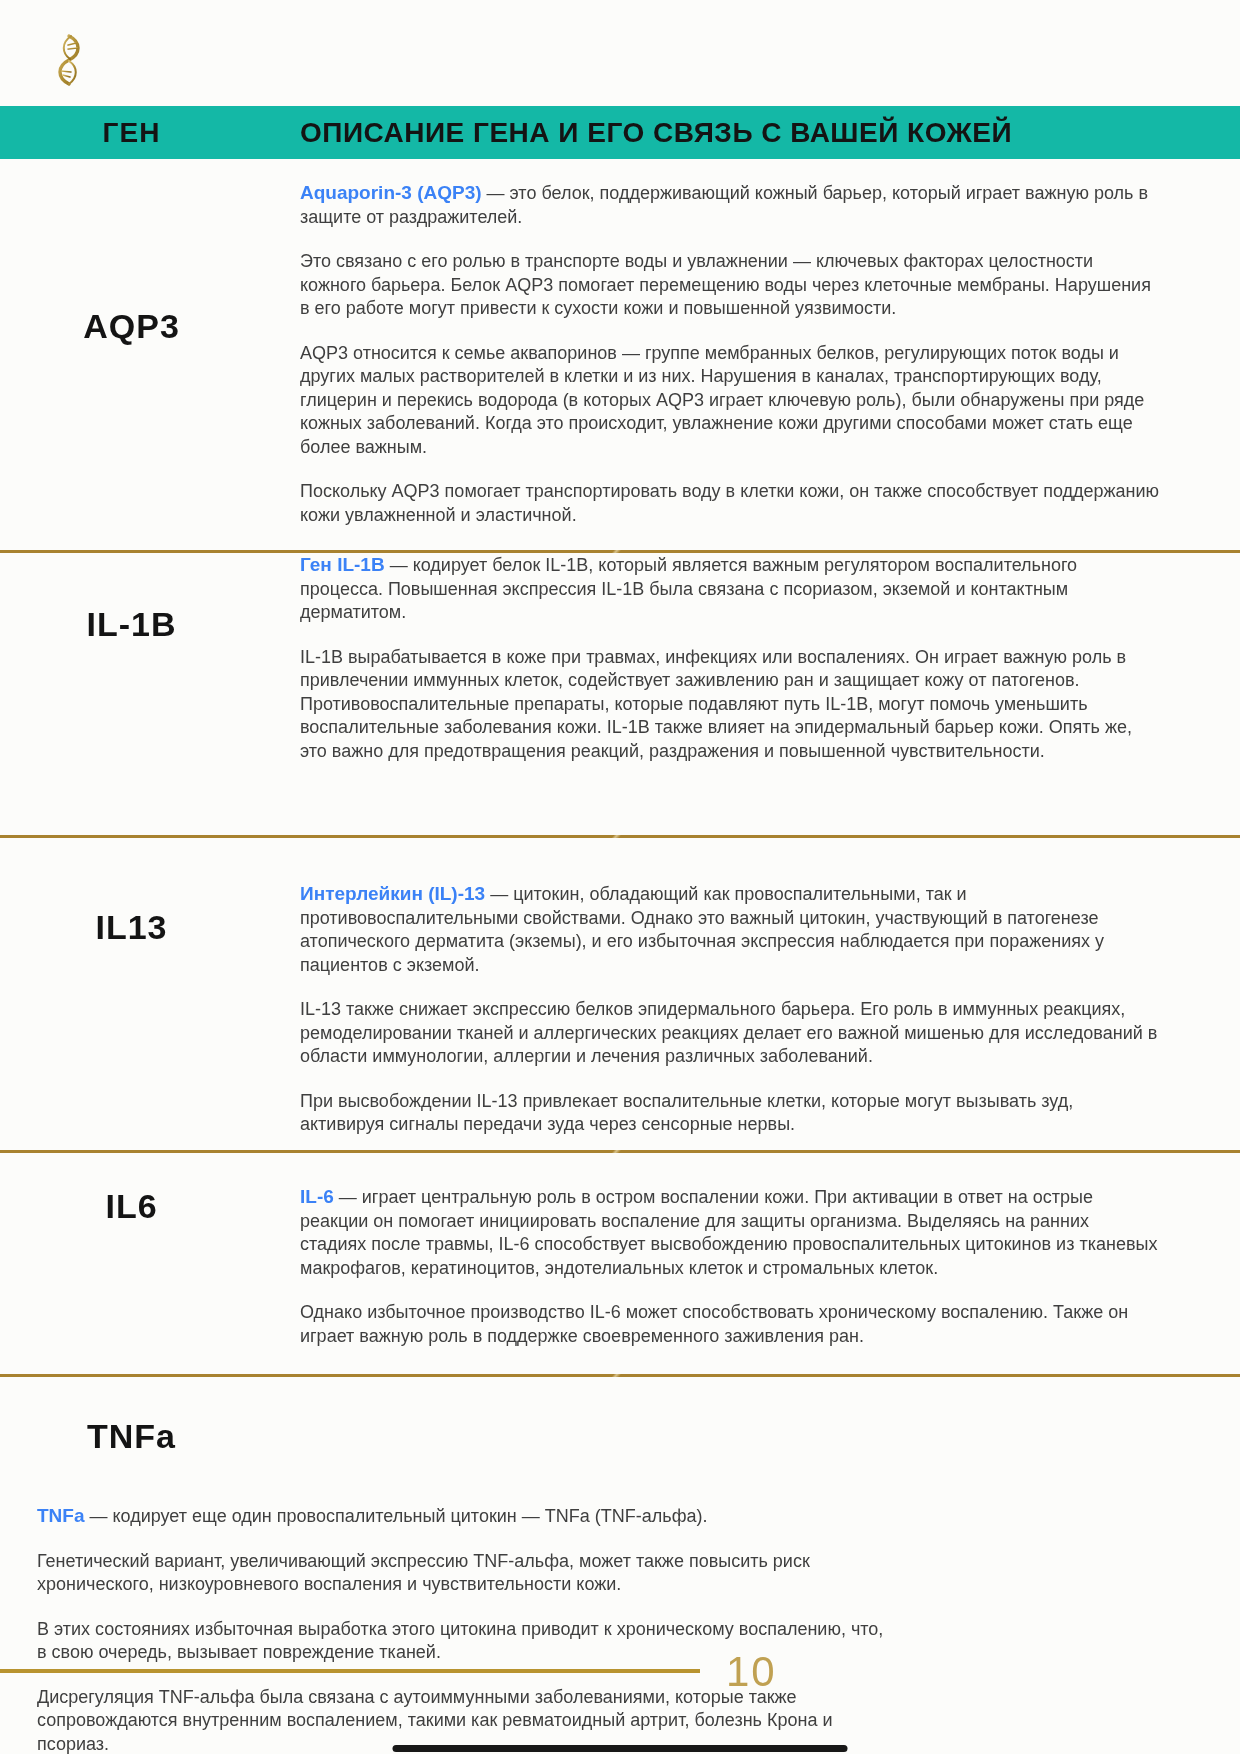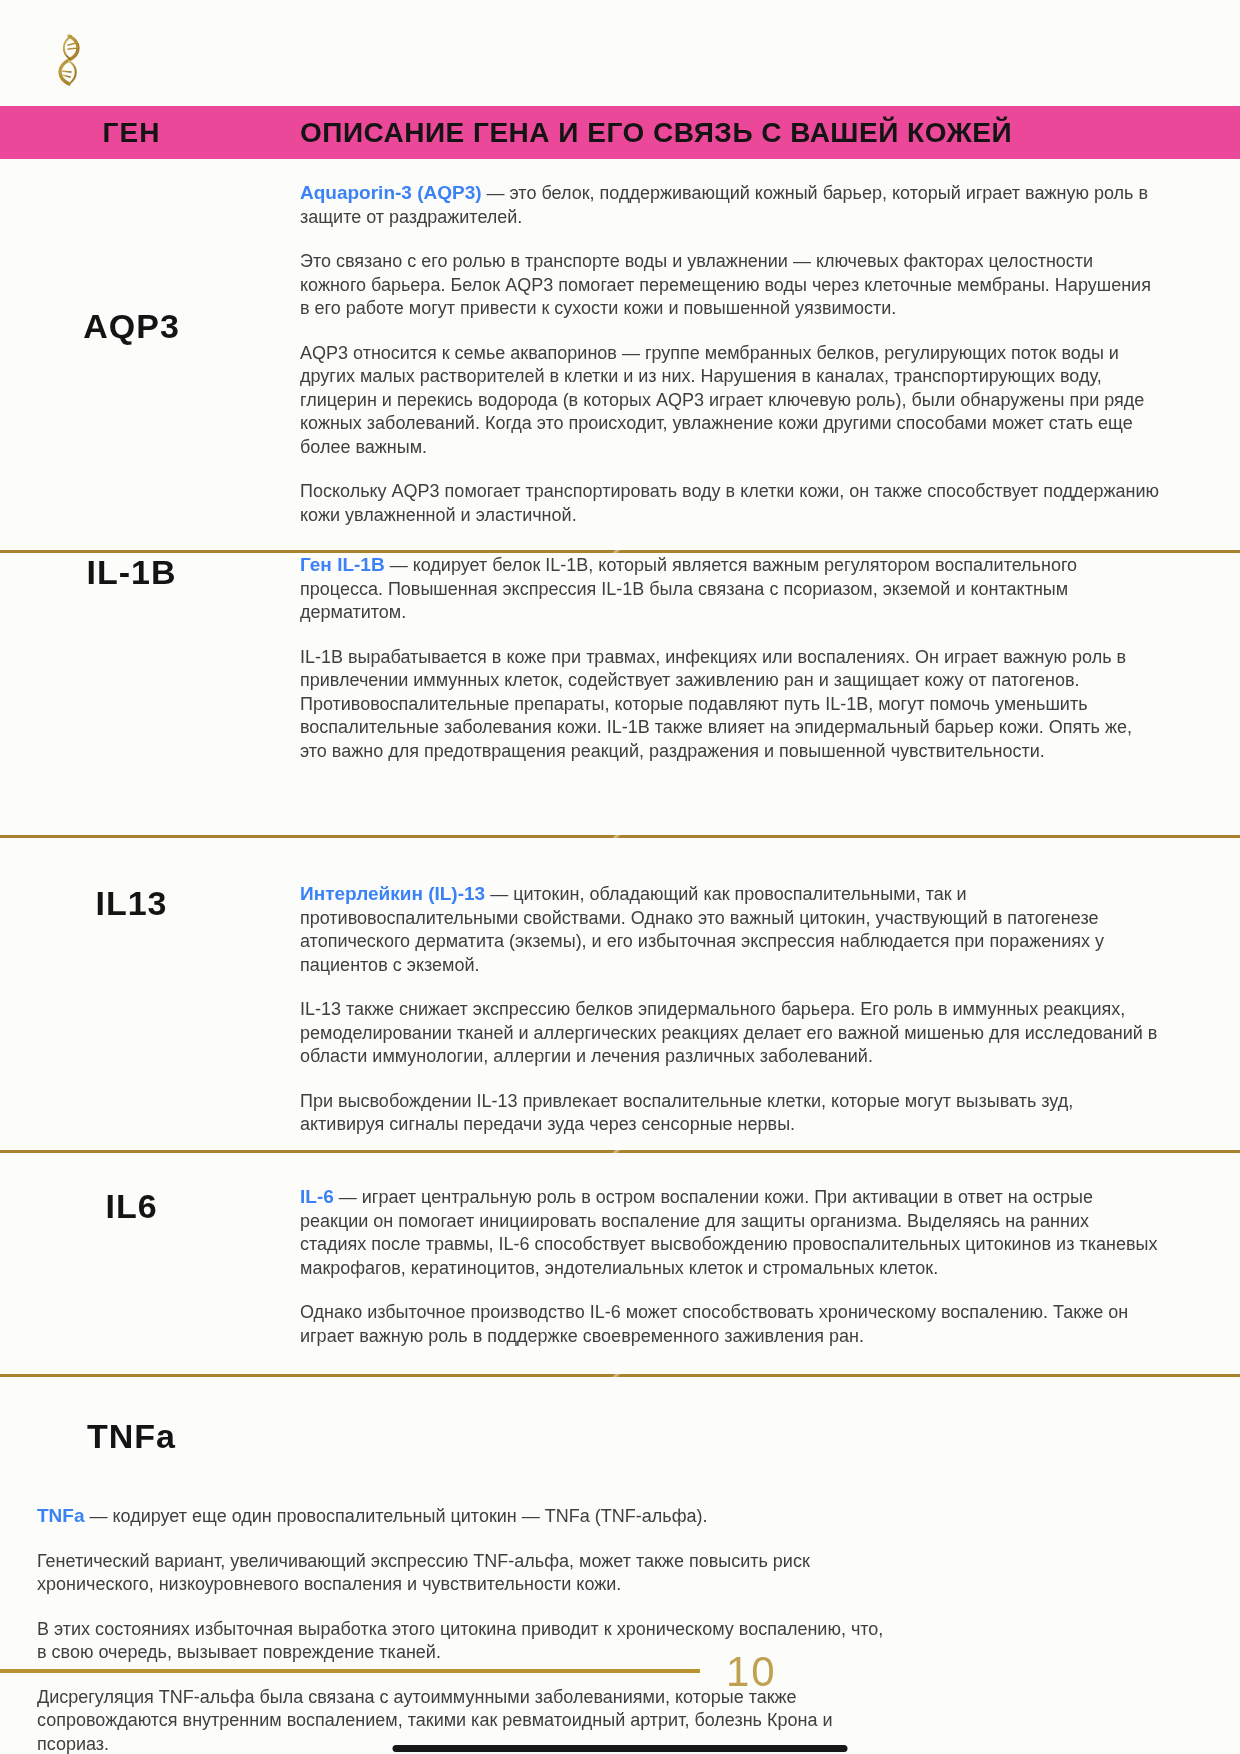--- a/index.html
+++ b/index.html
@@ -6,21 +6,21 @@
   .page{
     position:relative;
     width:1240px;height:1754px;
     background:#fcfcfa;
     font-family:"Liberation Sans", sans-serif;
     overflow:hidden;
   }
   .logo{position:absolute;left:54px;top:33px;width:32px;height:54px;}
   .header-bar{
     position:absolute;left:0;top:106px;width:1240px;height:53px;
-    background:#ec4899;display:flex;align-items:center;
+    background:#14b8a6;display:flex;align-items:center;
   }
   .gene-col-head{
     width:263px;text-align:center;font-size:28px;font-weight:bold;
     color:#141414;letter-spacing:1px;
   }
   .desc-col-head{
     margin-left:37px;font-size:28px;font-weight:bold;color:#141414;
     letter-spacing:0.5px;
     text-align:center;
   }
@@ -29,22 +29,22 @@
     display:flex;box-sizing:border-box;position:relative;
     border-bottom:3px solid #a8822f;
   }
   .section.last{border-bottom:none;}
   .s1{height:394px;} .s2{height:285px;} .s3{height:315px;} .s4{height:224px;} .s5{height:294px;flex-direction:column;}
   .gene-cell{width:263px;text-align:center;flex:0 0 auto;}
   .gene-label{
     font-size:34px;font-weight:bold;color:#141414;letter-spacing:1px;
   }
   .s1 .gene-label{padding-top:148px;}
-  .s2 .gene-label{}
-  .s3 .gene-label{padding-top:46px;}
+  .s2 .gene-label{padding-top:52px;}
+  .s3 .gene-label{padding-top:46px;margin-top:24px;}
   .s4 .gene-label{padding-top:34px;}
   .s5 .gene-label{padding-top:40px;}
   .desc-cell{margin-left:37px;width:860px;flex:0 0 auto;}
   .s1 .desc-cell{padding-top:22px;}
   .s2 .desc-cell{}
   .s3 .desc-cell{padding-top:44px;}
   .s4 .desc-cell{padding-top:32px;}
   .s5 .desc-cell{padding-top:24px;margin-top:24px;}
   .desc-cell p{
     margin:0 0 21px 0;font-size:18px;line-height:23.5px;color:#3f3f3f;

